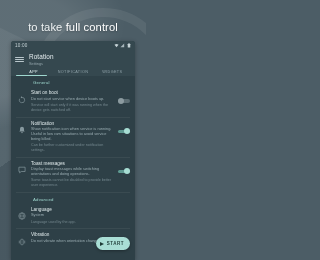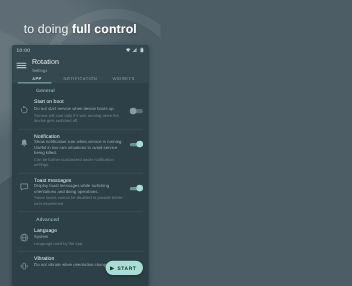--- a/index.html
+++ b/index.html
@@ -32,21 +32,21 @@
 
   
   .headline{
     position:absolute;left:0;top:7px;width:146px;
     text-align:center;color:#eef2f3;
     font-size:11.2px;line-height:13.6px;
     letter-spacing:.1px;
     text-shadow:0 1px 2px rgba(0,0,0,.22);
     z-index:4;
   }
-  .headline b{font-weight:700;color:#ffffff;}
+  .headline b{font-weight:400;color:#ffffff;}
 
   
   .phone{
     position:absolute;left:11px;top:41px;width:124px;height:219px;
     background:#2e4047;
     border-radius:3px 3px 0 0;
     overflow:hidden;
     box-shadow:0 1px 4px rgba(0,0,0,.30);
     z-index:3;
   }
@@ -147,21 +147,21 @@
 </style>
 </head>
 <body>
 
 <div class="bg-swoosh"></div>
 <div class="bg-arc"></div>
 <div class="bg-diag"></div>
 
 <div class="headline">
   <br>
-  <span>to doing </span><b>full control</b>
+  <span>to take </span><b>full control</b>
 </div>
 
 <div class="phone">
 
   <div class="statusbar">
     <span class="clock">10:00</span>
     <span class="status-icons">
       <svg class="ic-wifi" width="5" height="5" viewBox="0 0 12 12">
           <path d="M6 10 L1.2 4.4 A7 7 0 0 1 10.8 4.4 Z" fill="#c5d2d6"></path>
         </svg>

